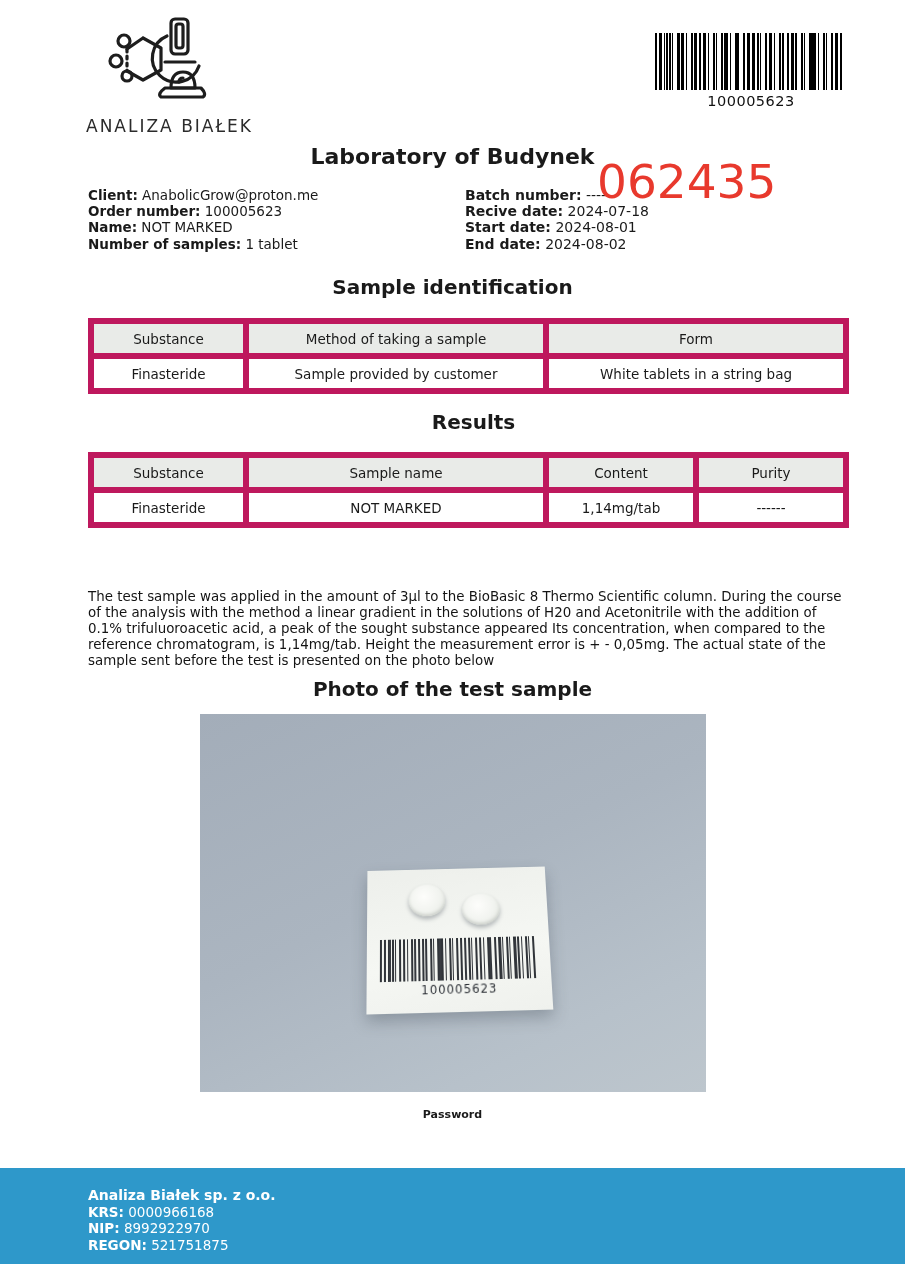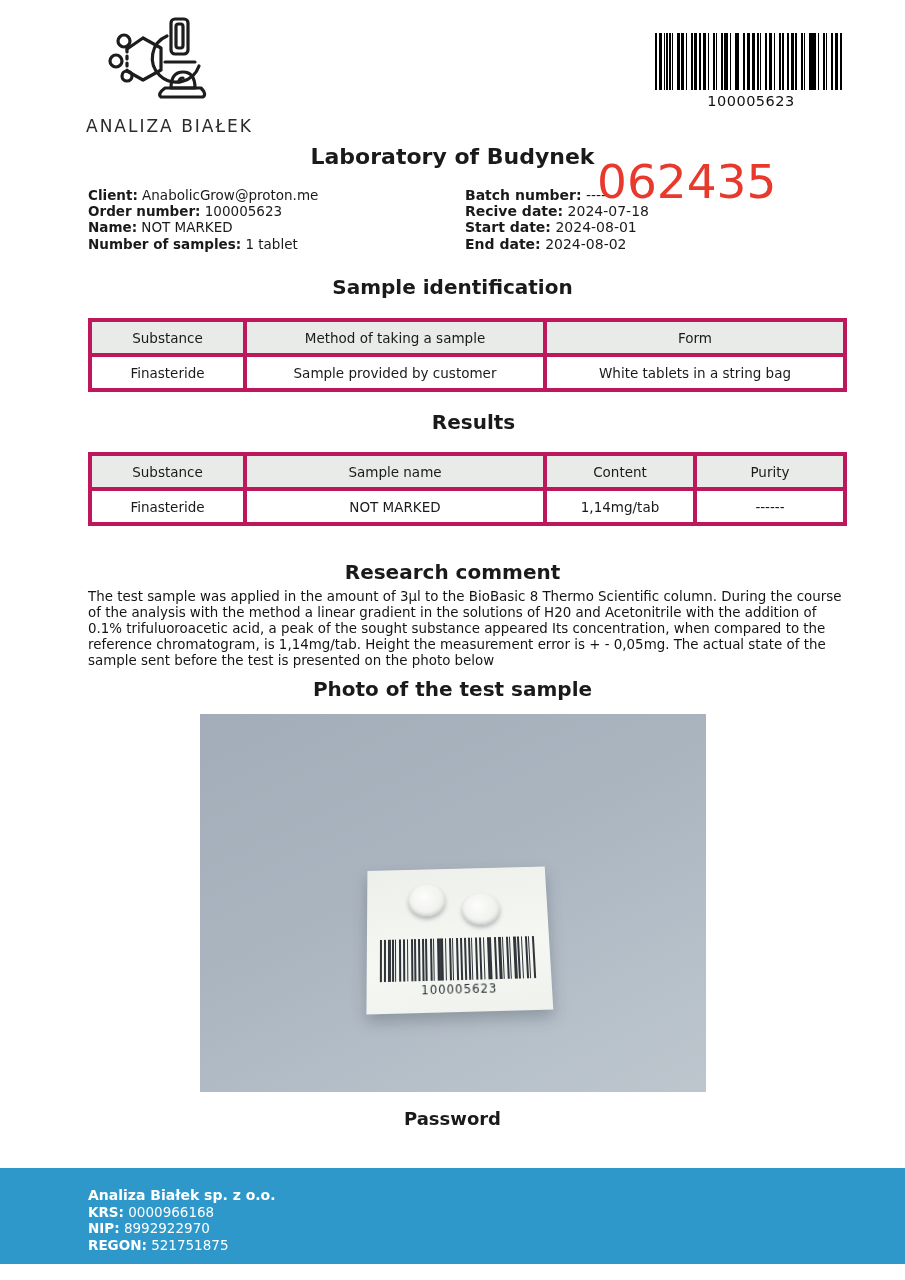--- a/index.html
+++ b/index.html
@@ -37,21 +37,21 @@
   .h-sample   { top:275px; }
   .h-results  { top:410px;padding-left:42px; }
   .h-research { top:560px; }
   .h-photo    { top:677px; }
 
   
   table.data-table { position:absolute; left:88px; width:755px; border-collapse:collapse; table-layout:fixed; font-size:13.5px; }
   .t-sample  { top:318px; }
   .t-results { top:452px; }
   table.data-table th, table.data-table td {
-    border:4px solid #be185d; text-align:center; height:35px; font-weight:normal; padding:0 6px;
+    border:6px solid #be185d; text-align:center; height:35px; font-weight:normal; padding:0 6px;
   }
   table.data-table th { background:#e9ebe8; }
   .t-sample  col.c1 { width:155px; } .t-sample  col.c2 { width:300px; } .t-sample  col.c3 { width:300px; }
   .t-results col.c1 { width:155px; } .t-results col.c2 { width:300px; } .t-results col.c3 { width:150px; } .t-results col.c4 { width:150px; }
 
   
   .comment-text { position:absolute; left:88px; top:589px; width:766px; font-size:13.4px; line-height:16.1px; color:#141414; }
 
   
   .photo-frame {
@@ -75,21 +75,21 @@
   .card-barcode-bars {
     width:156px; height:42px;
     background-image:
       repeating-linear-gradient(90deg, #20242a 0 2px, transparent 2px 4px, #20242a 4px 6px, transparent 6px 8px, #20242a 8px 9px, transparent 9px 12px, #20242a 12px 14px, transparent 14px 15px, #20242a 15px 16px, transparent 16px 19px),
       repeating-linear-gradient(90deg, transparent 0 9px, #282c32 9px 11px, transparent 11px 20px, #282c32 20px 21px, transparent 21px 25px);
     opacity:0.92;
   }
   .card-barcode-number { margin-top:2px; font-size:11.5px; color:#2c3036; letter-spacing:1px; }
 
   
-  .password-label { position:absolute; left:0; top:1108px; width:100%; text-align:center; font-size:18px; font-weight:bold; }
+  .password-label { position:absolute; left:0; top:1108px; width:100%; text-align:center; font-size:11px; font-weight:bold; }
   .password-value { position:absolute; left:0; top:1172px; width:100%; text-align:center; font-size:13.5px; }
 
   
   .footer { position:absolute; left:0; top:1168px; width:905px; height:96px; background:#2e98ca; color:#ffffff; }
   .footer-col { position:absolute; font-size:13.5px; line-height:16.5px; }
   .f-col1 { left:88px;  top:19px; }
   .f-col2 { left:360px; top:27px; }
   .f-col3 { left:655px; top:27px; }
   .footer-col .f-bold { font-weight:bold; font-size:14px; }
 </style>
@@ -189,21 +189,20 @@
     <tbody>
       <tr>
         <td>Finasteride</td>
         <td>NOT MARKED</td>
         <td>1,14mg/tab</td>
         <td>------</td>
       </tr>
     </tbody>
   </table>
 
-  <div class="section-heading h-research">Research comment</div>
   <div class="comment-text">The test sample was applied in the amount of 3µl to the BioBasic 8 Thermo Scientific column. During the course of the analysis with the method a linear gradient in the solutions of H20 and Acetonitrile with the addition of 0.1% trifuluoroacetic acid, a peak of the sought substance appeared Its concentration, when compared to the reference chromatogram, is 1,14mg/tab. Height the measurement error is + - 0,05mg. The actual state of the sample sent before the test is presented on the photo below</div>
 
   <div class="section-heading h-photo">Photo of the test sample</div>
   <div class="photo-frame">
     <div class="sample-card">
       <div class="tablet tablet-1"></div>
       <div class="tablet tablet-2"></div>
       <div class="card-barcode">
         <div class="card-barcode-bars"></div>
         <div class="card-barcode-number">100005623</div>

